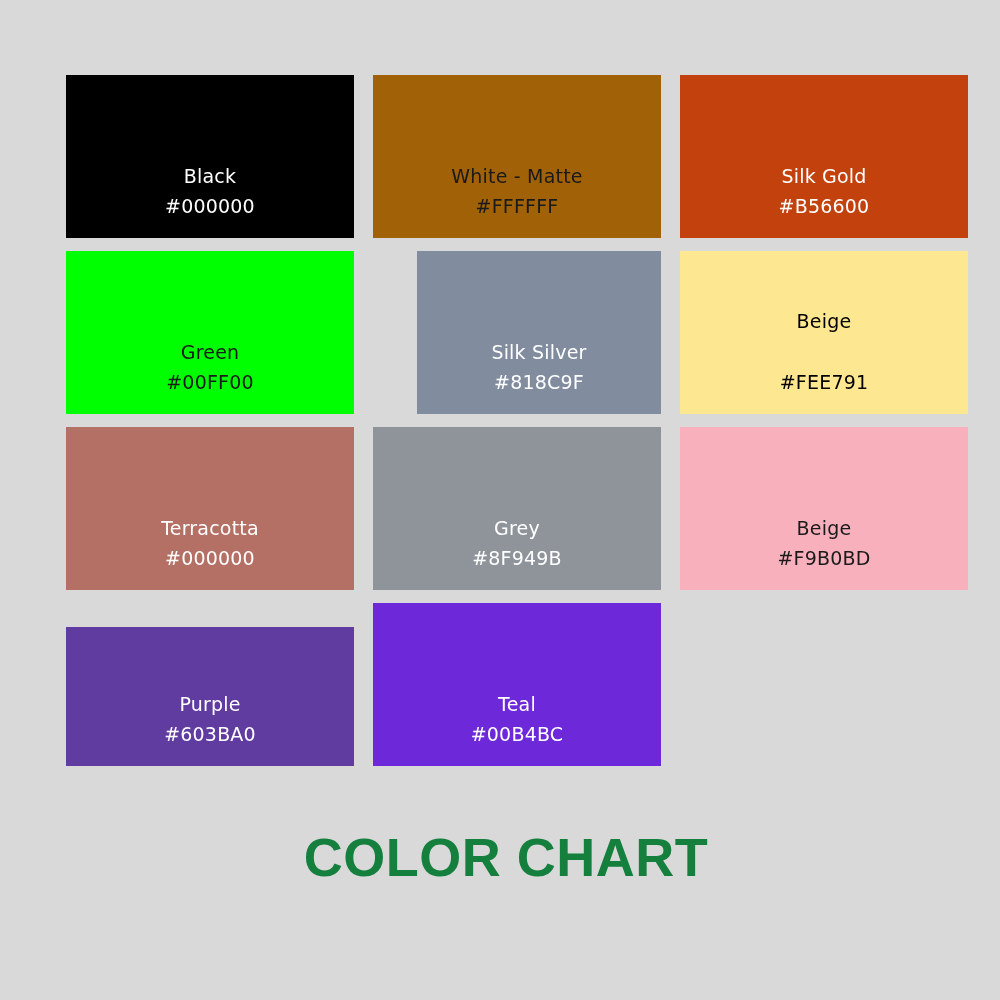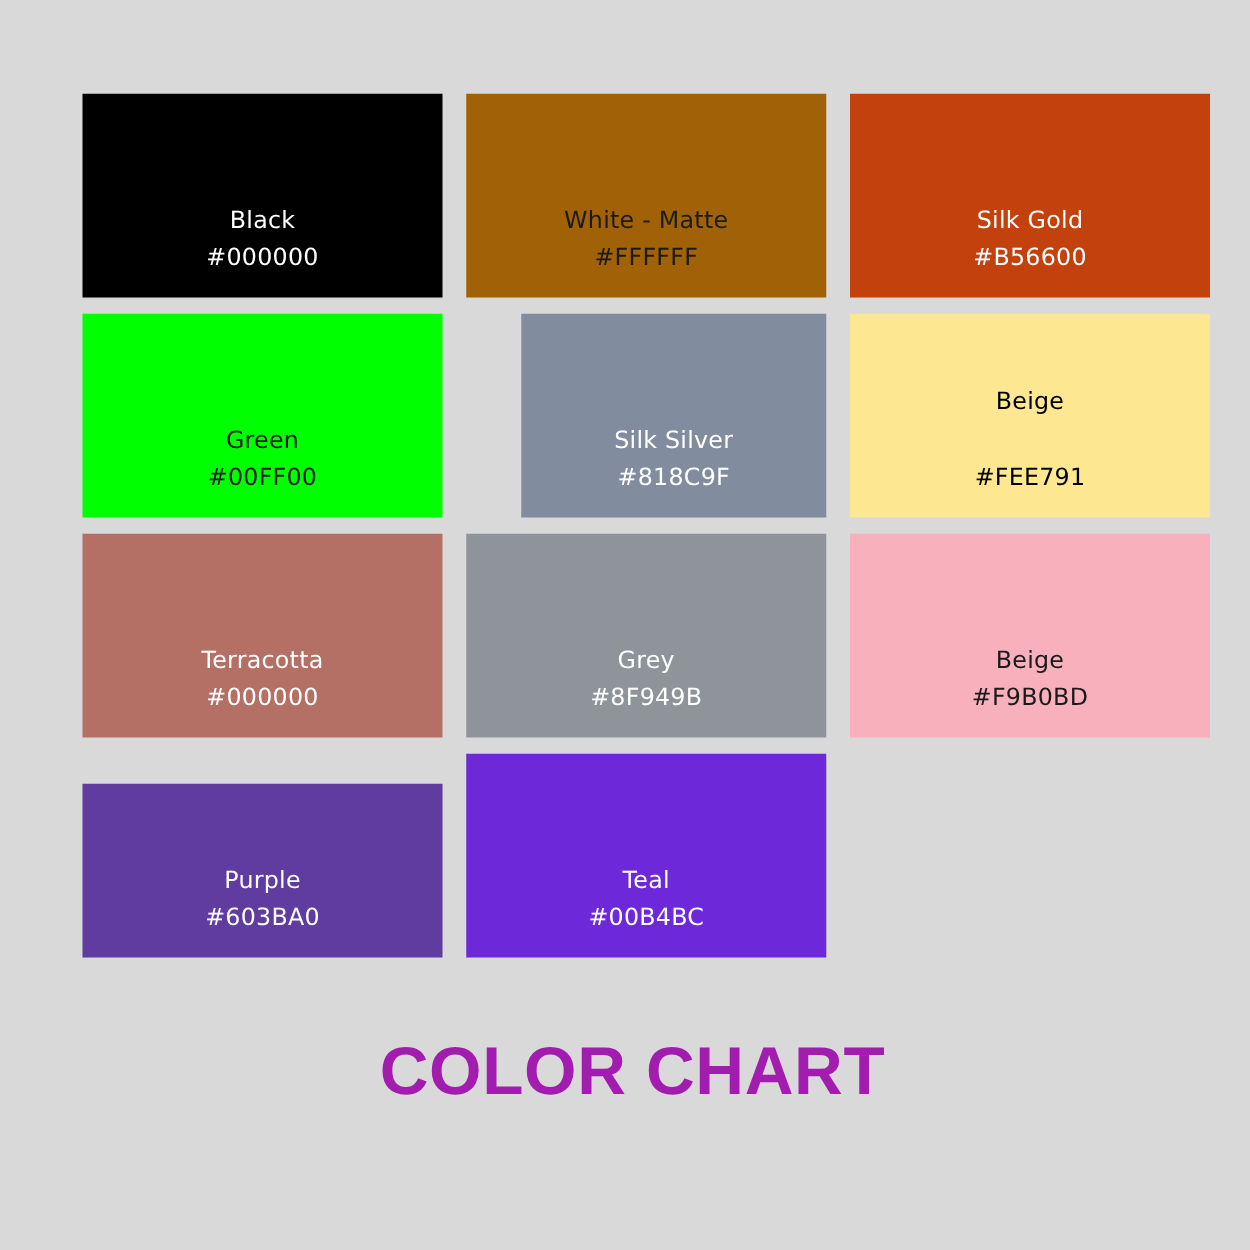--- a/index.html
+++ b/index.html
@@ -61,21 +61,21 @@
   .chart-title {
     position: absolute;
     left: 12px;
     right: 0;
     top: 824px;
     text-align: center;
     font-family: "Liberation Sans", sans-serif;
     font-weight: bold;
     font-size: 54px;
     letter-spacing: 0.5px;
-    color: #a21caf;
+    color: #15803d;
     line-height: 66px;
   }
 </style>
 </head>
 <body style="background: rgb(217, 217, 217);">
 
 <div class="chart-root">
 
   <div class="swatch-grid">
       <div class="swatch" style="background: rgb(0, 0, 0); color: rgb(255, 255, 255);">

